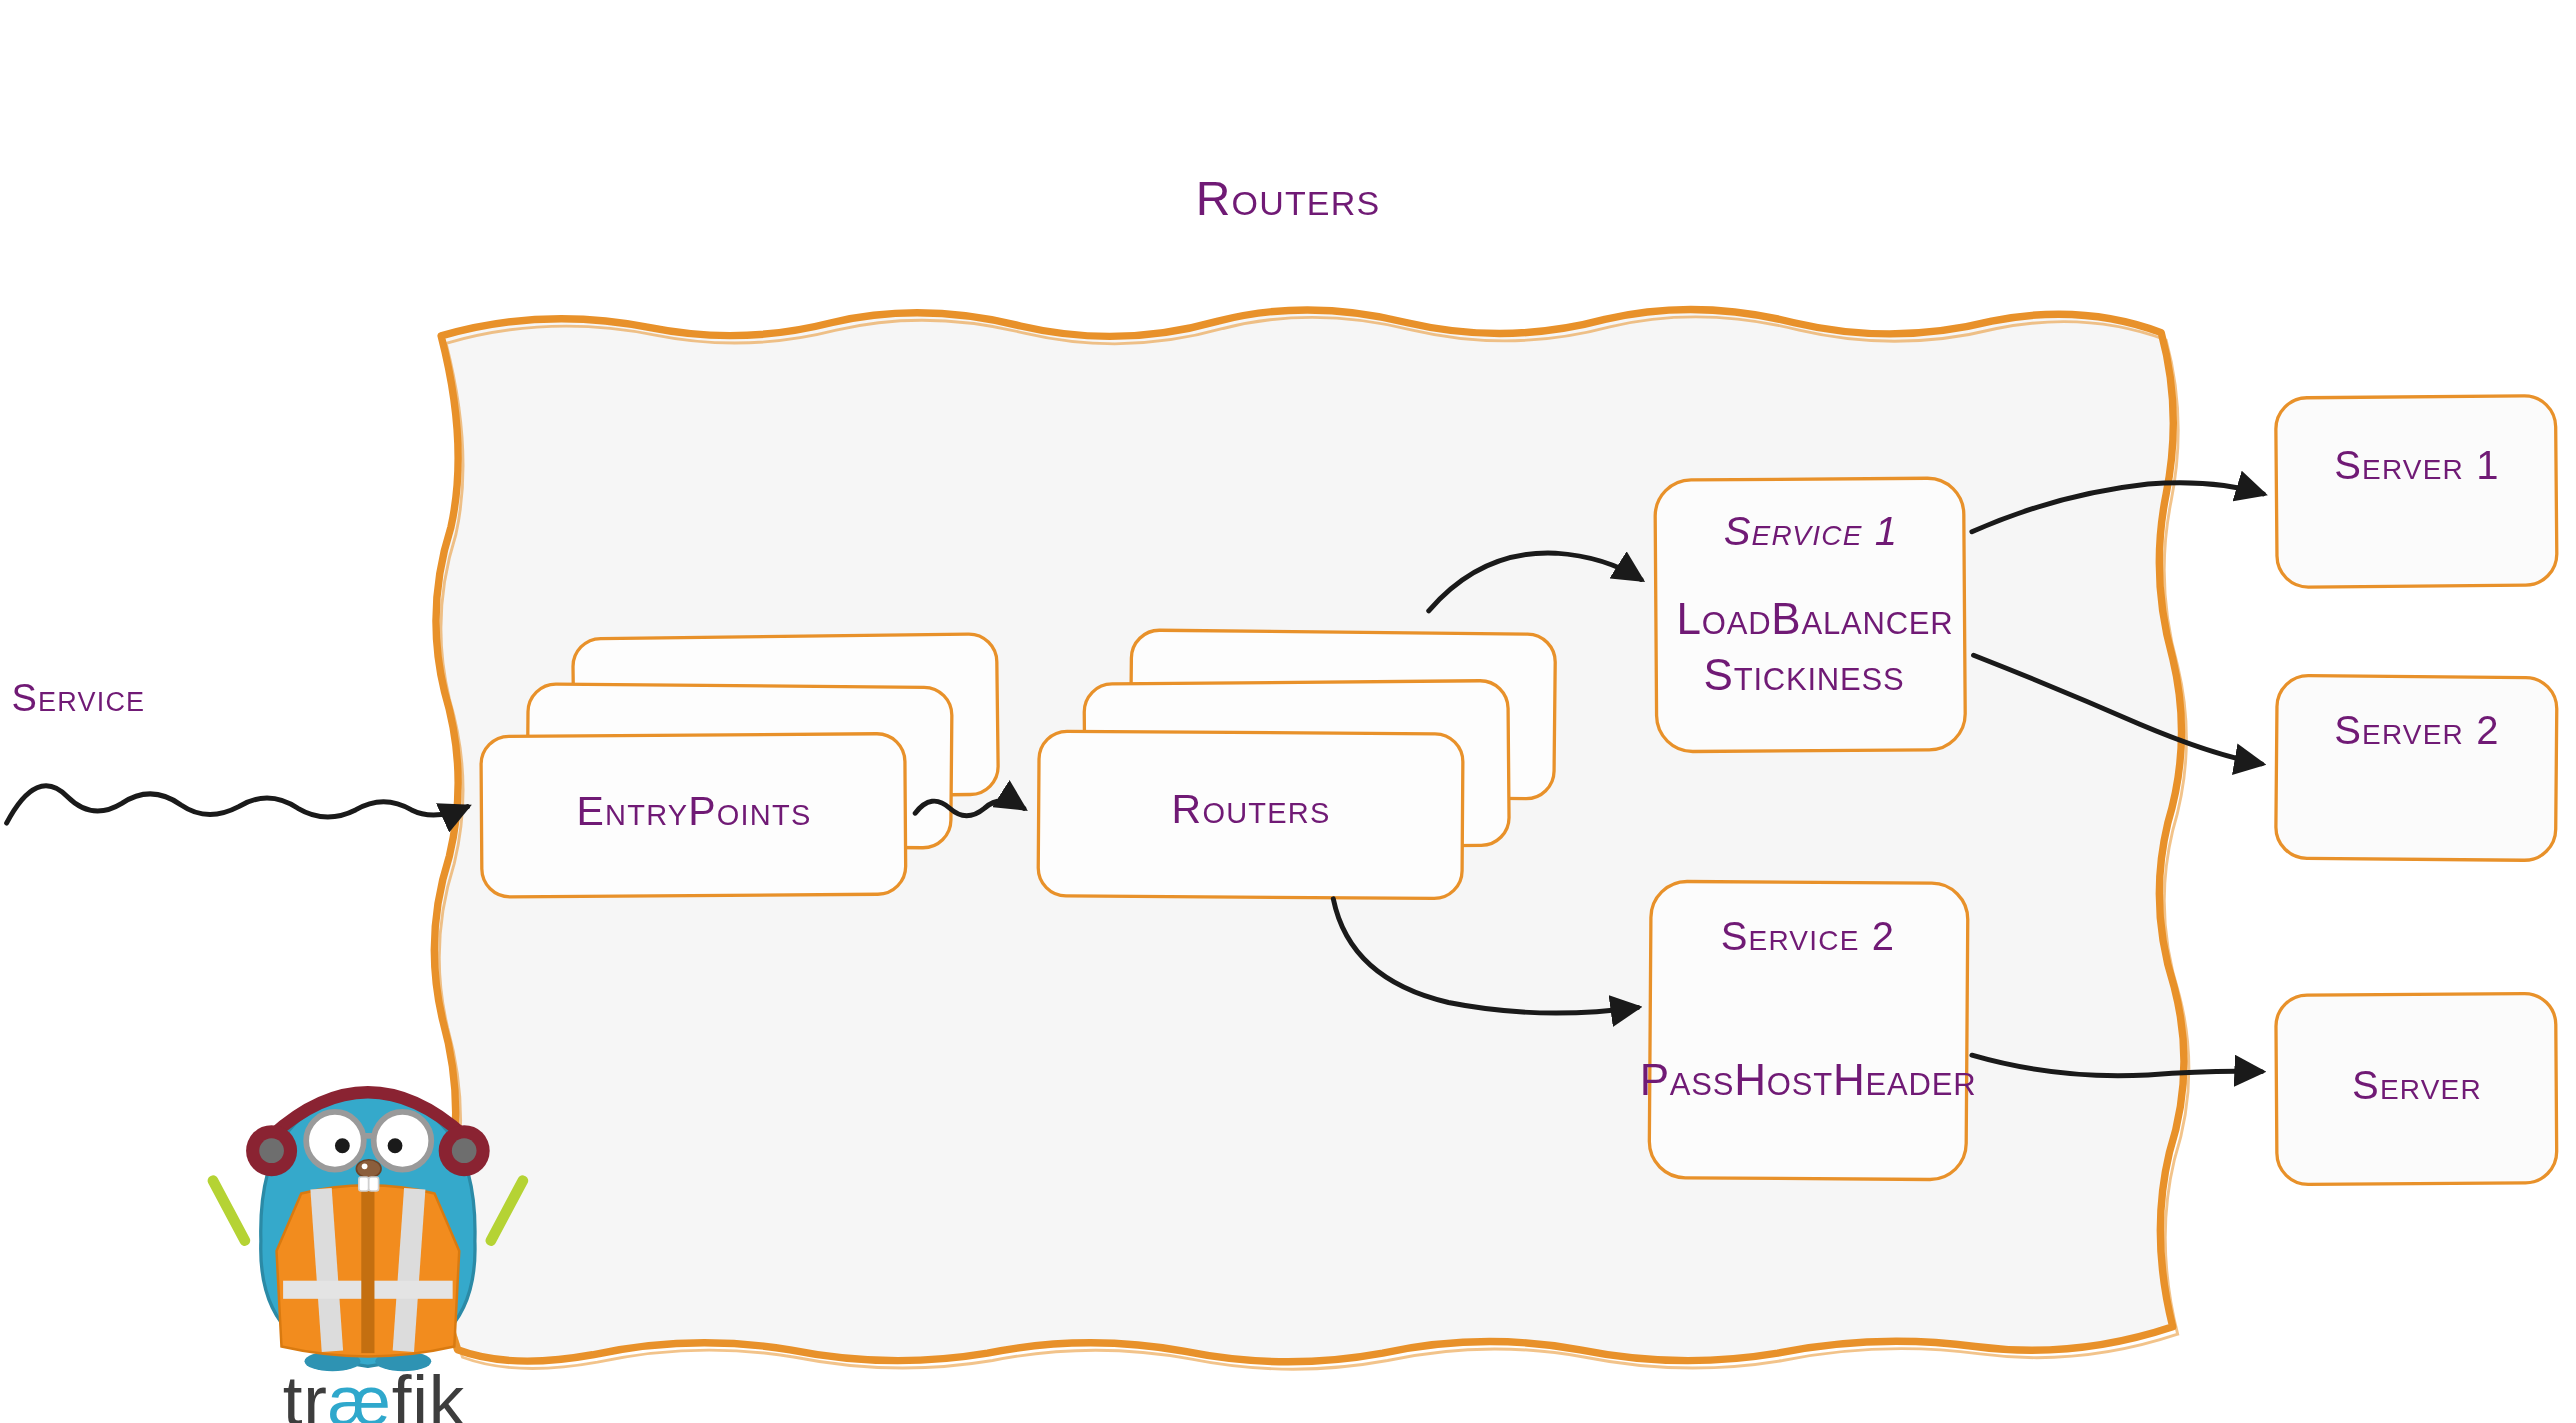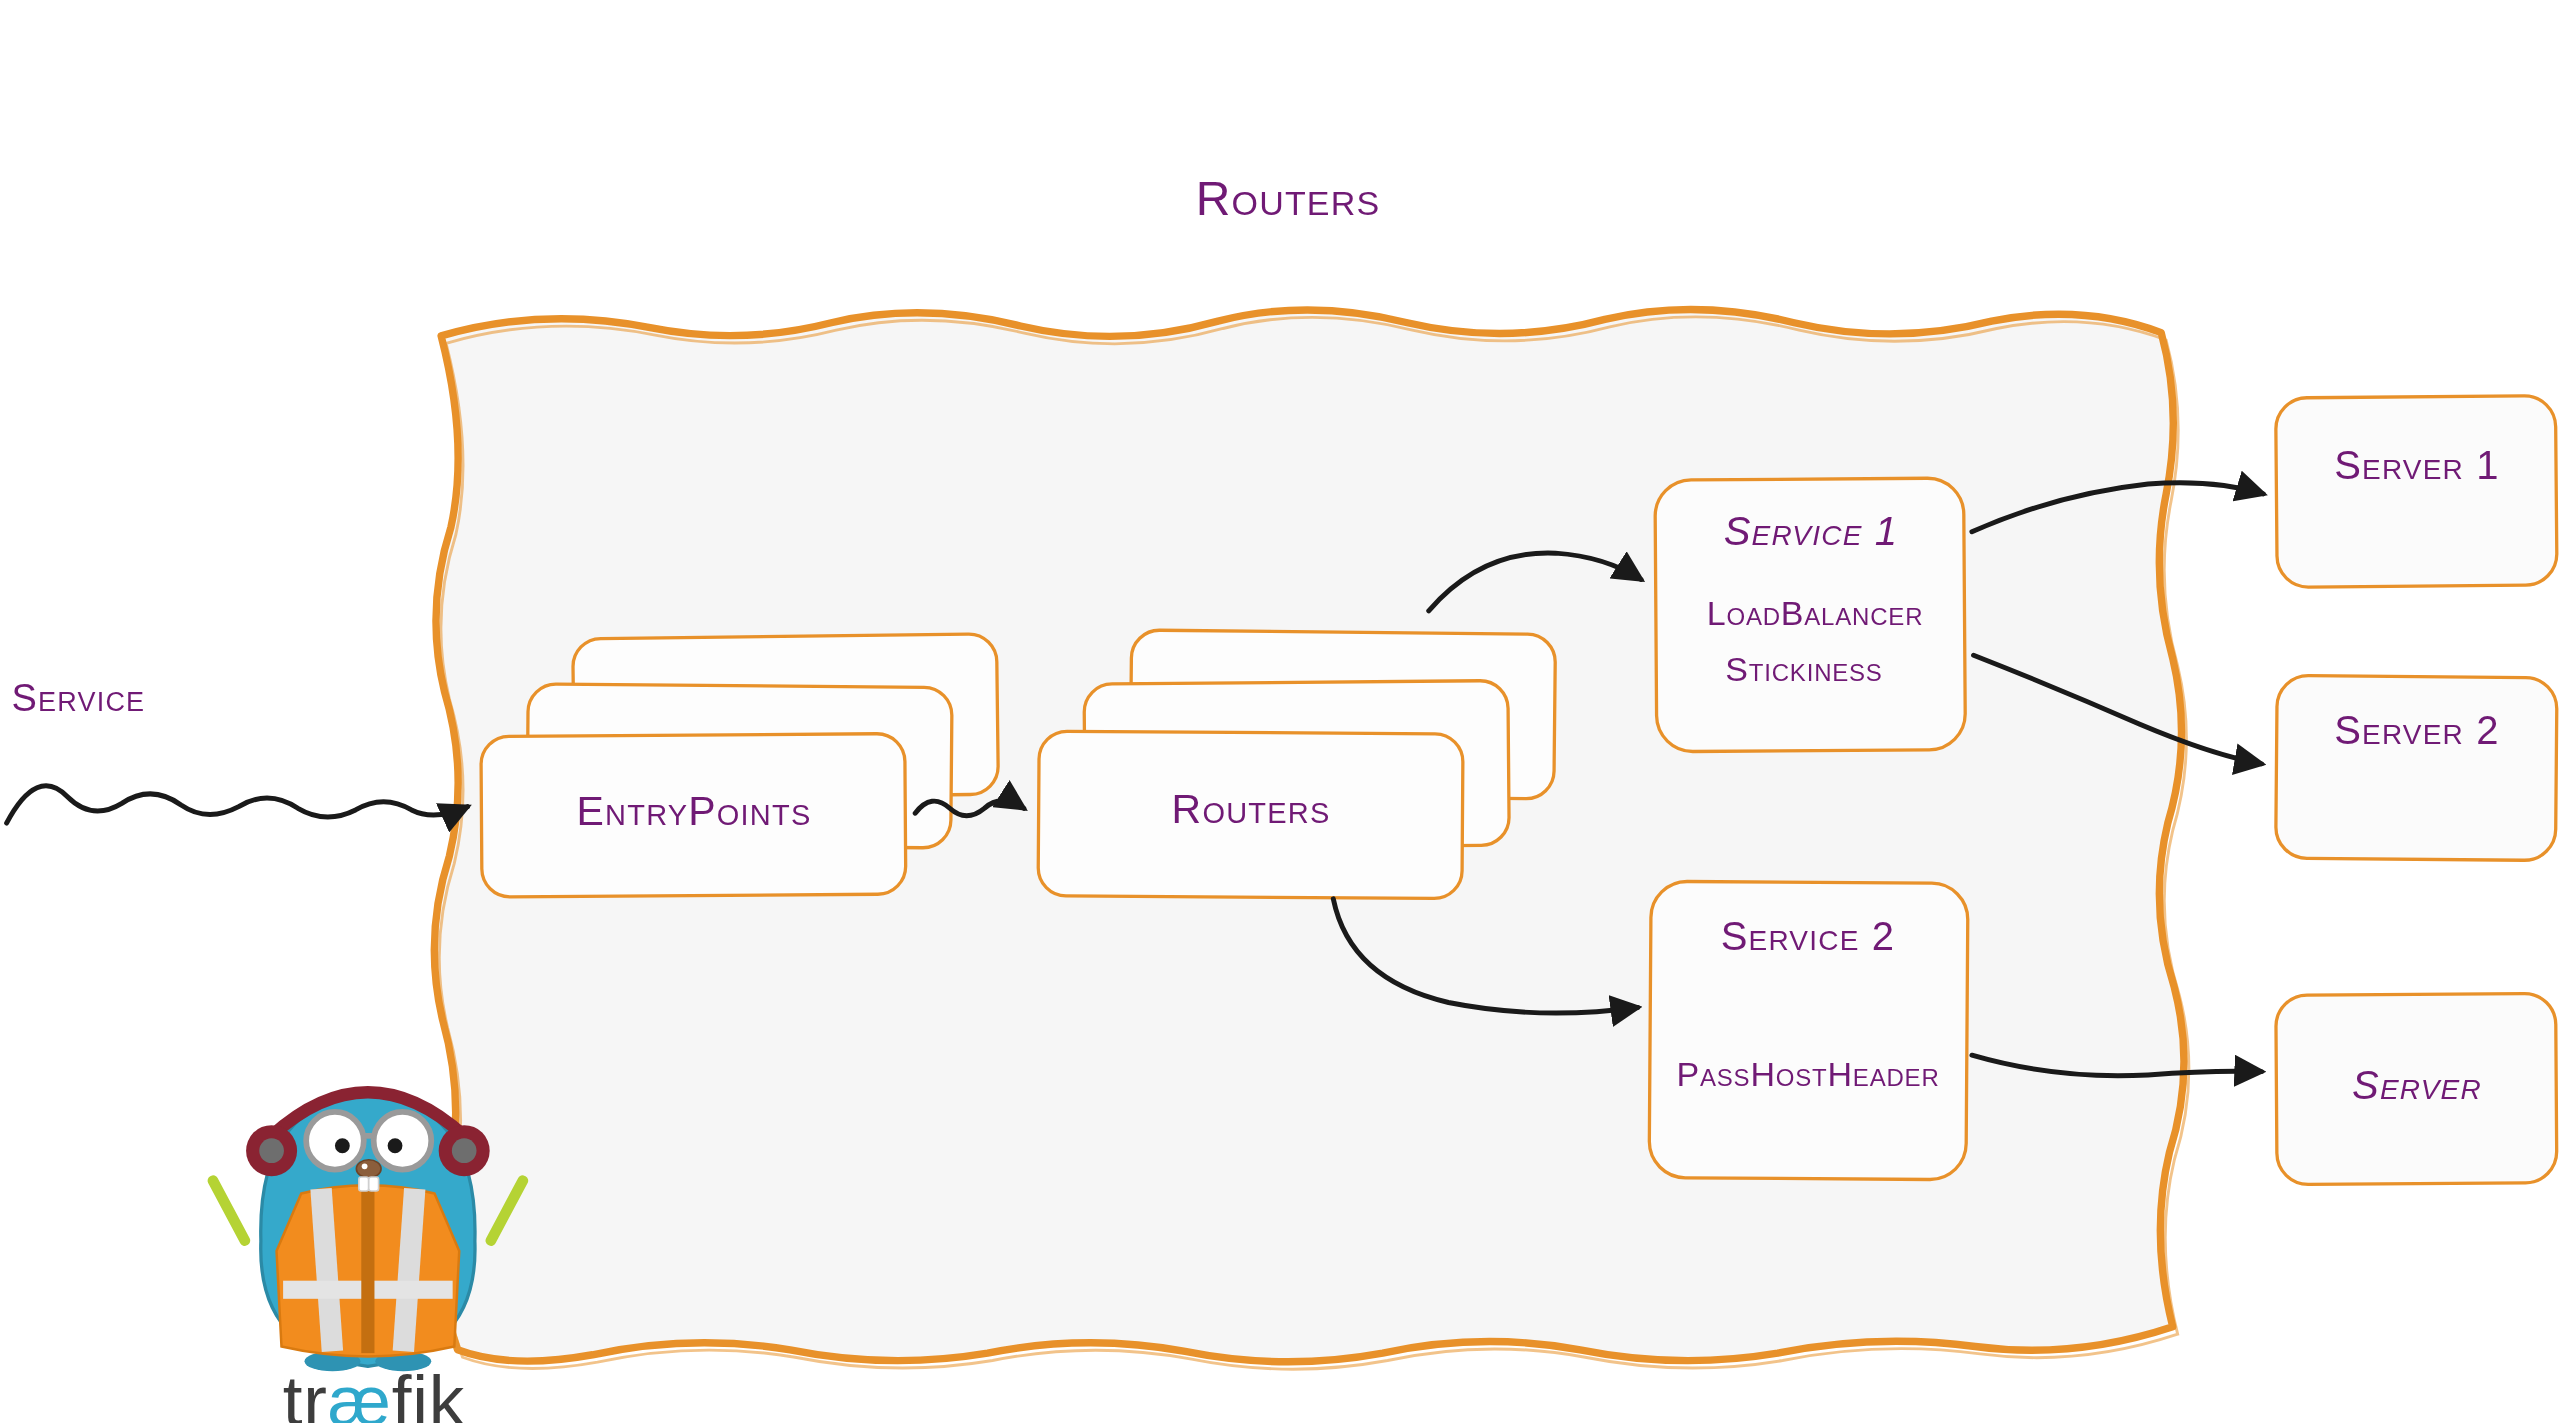--- a/index.html
+++ b/index.html
@@ -16,21 +16,21 @@
     transform:translateX(-50%);
     white-space:nowrap;
     letter-spacing:1.2px;
     text-align:center;
     font-weight:500;
   }
   .t-title{font-size:48px;}
   .t-req{font-size:38px;transform:none;}
   .t-card{font-size:41px;}
   .t-svc{font-size:40px;}
-  .t-sub{font-size:34px;letter-spacing:0.8px;}
+  .t-sub{font-size:44px;letter-spacing:0.8px;}
   .t-server{font-size:40px;}
   .logo-text{
     position:absolute;
     left:374px;top:1360px;
     transform:translateX(-50%);
     font-size:71px;
     font-weight:500;
     color:#3d3d3d;
     letter-spacing:0.8px;
   }
@@ -151,18 +151,18 @@
 
 <div class="label t-svc" style="left:1811px;top:509px;font-style:italic;">Service 1</div>
 <div class="label t-sub" style="left:1815px;top:594px;">LoadBalancer</div>
 <div class="label t-sub" style="left:1804px;top:650px;">Stickiness</div>
 
 <div class="label t-svc" style="left:1808px;top:914px;">Service 2</div>
 <div class="label t-sub" style="left:1808px;top:1055px;">PassHostHeader</div>
 
 <div class="label t-server" style="left:2417px;top:431px;margin-top:12px;">Server 1</div>
 <div class="label t-server" style="left:2417px;top:708px;">Server 2</div>
-<div class="label t-server" style="left:2417px;top:1063px;font-style:italic;">Server</div>
+<div class="label t-server" style="left:2417px;top:1063px;">Server</div>
 
 <div class="logo-text">
   <span>tr</span><span class="lig">æ</span><span>fik</span>
 </div>
 
 
 </body></html>

